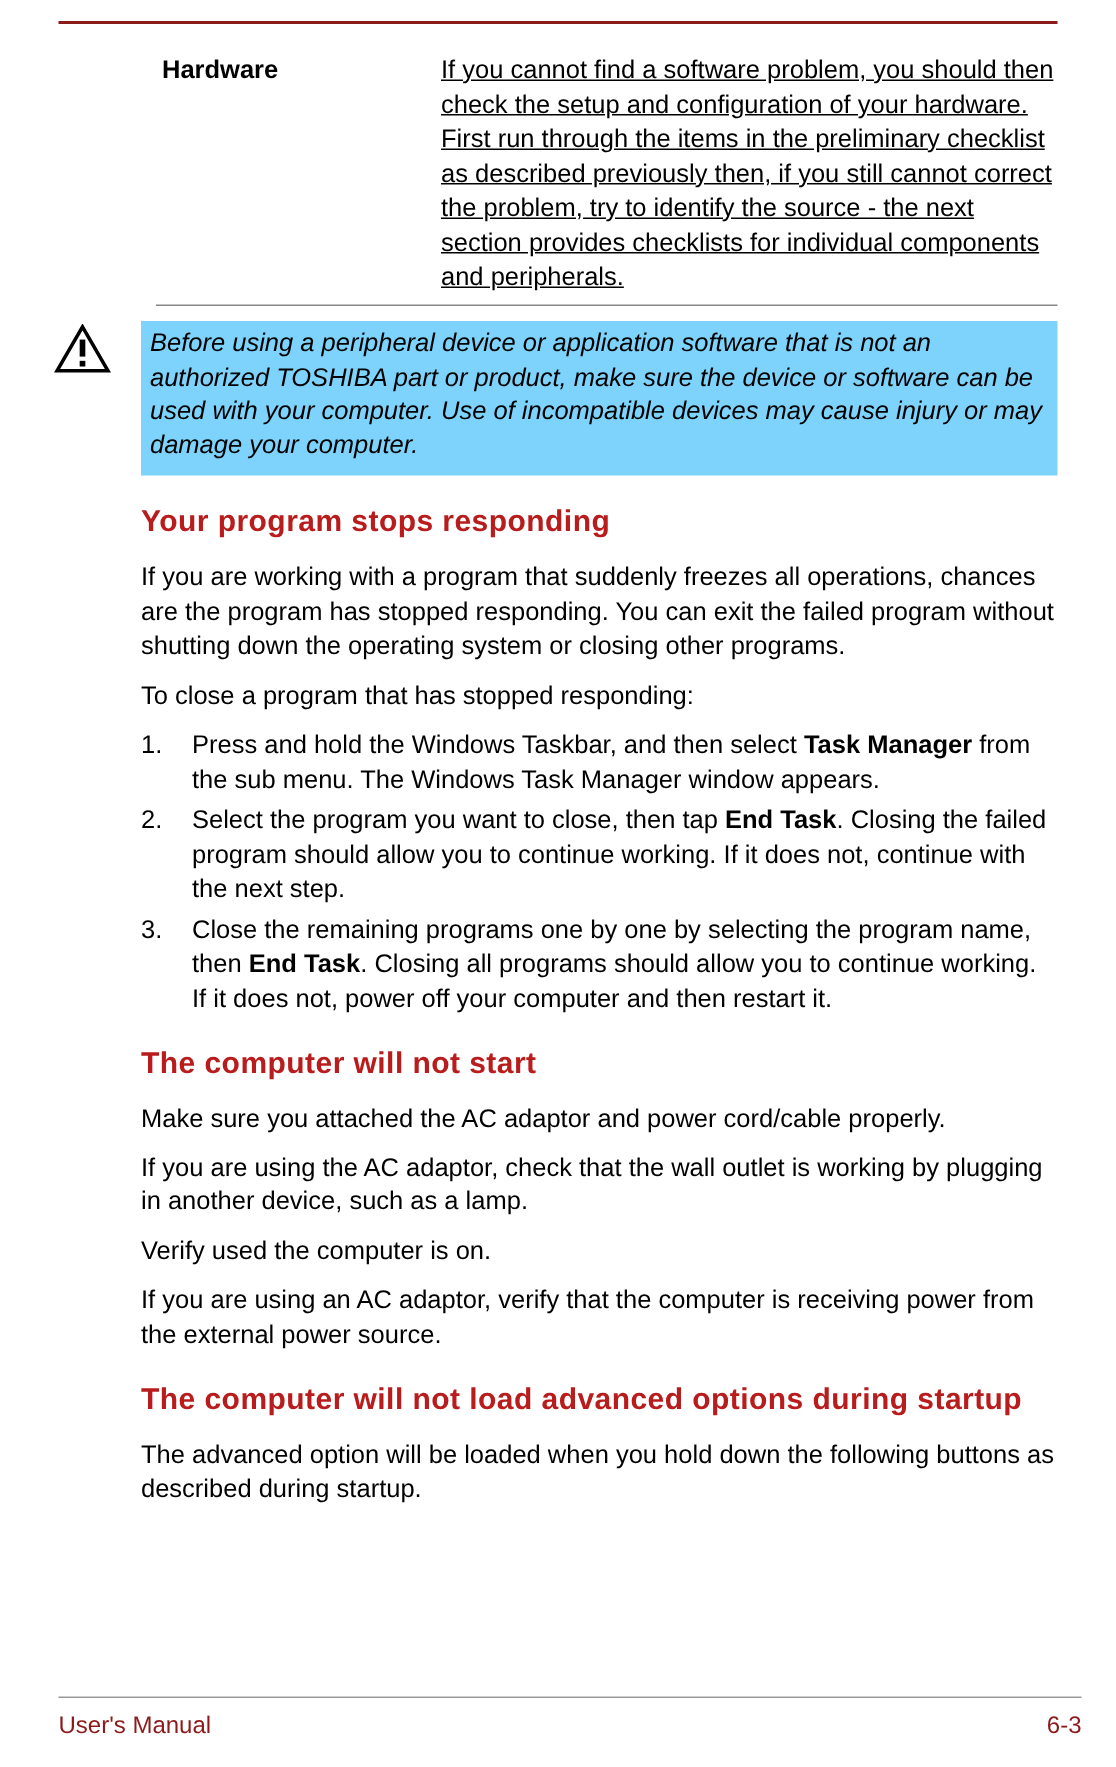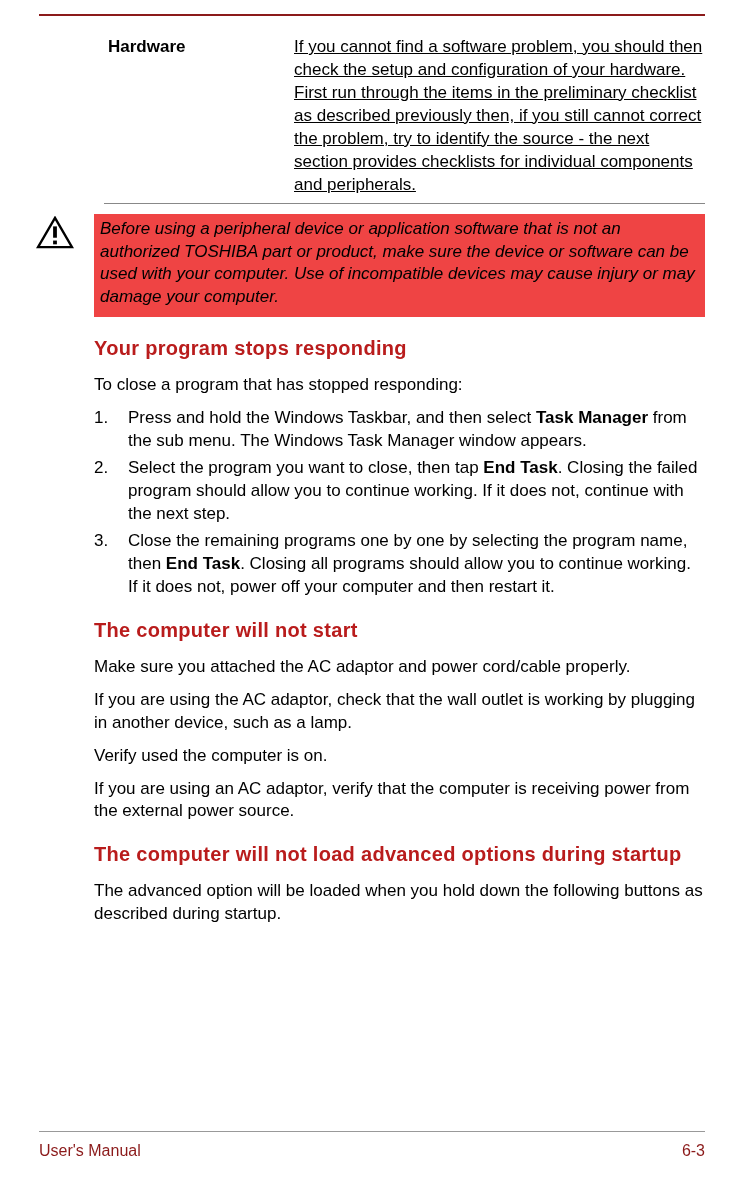--- a/index.html
+++ b/index.html
@@ -45,21 +45,21 @@
     margin-top: 10px;
   }
   .callout-icon {
     width: 70px;
     padding-left: 12px;
     padding-top: 2px;
   }
   .warn-svg { width: 38px; height: 34px; }
   .callout-text {
     flex: 1;
-    background: #ef4444;
+    background: #7dd3fc;
     font-style: italic;
     padding: 4px 6px 8px 6px;
   }
   .h2 {
     color: #8b1a1a;
     font-family: Verdana, Arial, sans-serif;
     font-weight: bold;
     font-size: 21px;
     letter-spacing: 0.2px;
     margin-top: 48px;
@@ -92,21 +92,21 @@
   }
   .ol li::before {
     content: counter(item) ".";
     position: absolute;
     left: 0;
   }
   .footer {
     position: absolute;
     bottom: 16px;
     left: 39px;
-    right: 39px;
+    right: 23px;
     border-top: 1px solid #999;
     padding-top: 8px;
     display: flex;
     justify-content: space-between;
     color: #8b1a1a;
     font-size: 16px;
   }
   b { font-weight: bold; text-align: center; }
 </style>
 </head>
@@ -128,20 +128,21 @@
         <polygon points="20,2 38,33 2,33" fill="#fff" stroke="#000" stroke-width="2.5"></polygon>
         <rect x="18" y="11" width="4" height="12" fill="#000"></rect>
         <rect x="18" y="26" width="4" height="4" fill="#000"></rect>
       </svg>
     </div>
     <div class="callout-text">Before using a peripheral device or application software that is not an authorized TOSHIBA part or product, make sure the device or software can be used with your computer. Use of incompatible devices may cause injury or may damage your computer.</div>
   </div>
 
 
   <div class="h3">Your program stops responding</div>
+  <div class="para">If you are working with a program that suddenly freezes all operations, chances are the program has stopped responding. You can exit the failed program without shutting down the operating system or closing other programs.</div>
   <div class="para">To close a program that has stopped responding:</div>
 
   <ol class="ol">
     <li><span>Press and hold the Windows Taskbar, and then select </span><b>Task Manager</b><span> from the sub menu. The Windows Task Manager window appears.</span></li>
     <li><span>Select the program you want to close, then tap </span><b>End Task</b><span>. Closing the failed program should allow you to continue working. If it does not, continue with the next step.</span></li>
     <li><span>Close the remaining programs one by one by selecting the program name, then </span><b>End Task</b><span>. Closing all programs should allow you to continue working. If it does not, power off your computer and then restart it.</span></li>
   </ol>
 
   <div class="h3">The computer will not start</div>
   <div class="para">Make sure you attached the AC adaptor and power cord/cable properly.</div>

